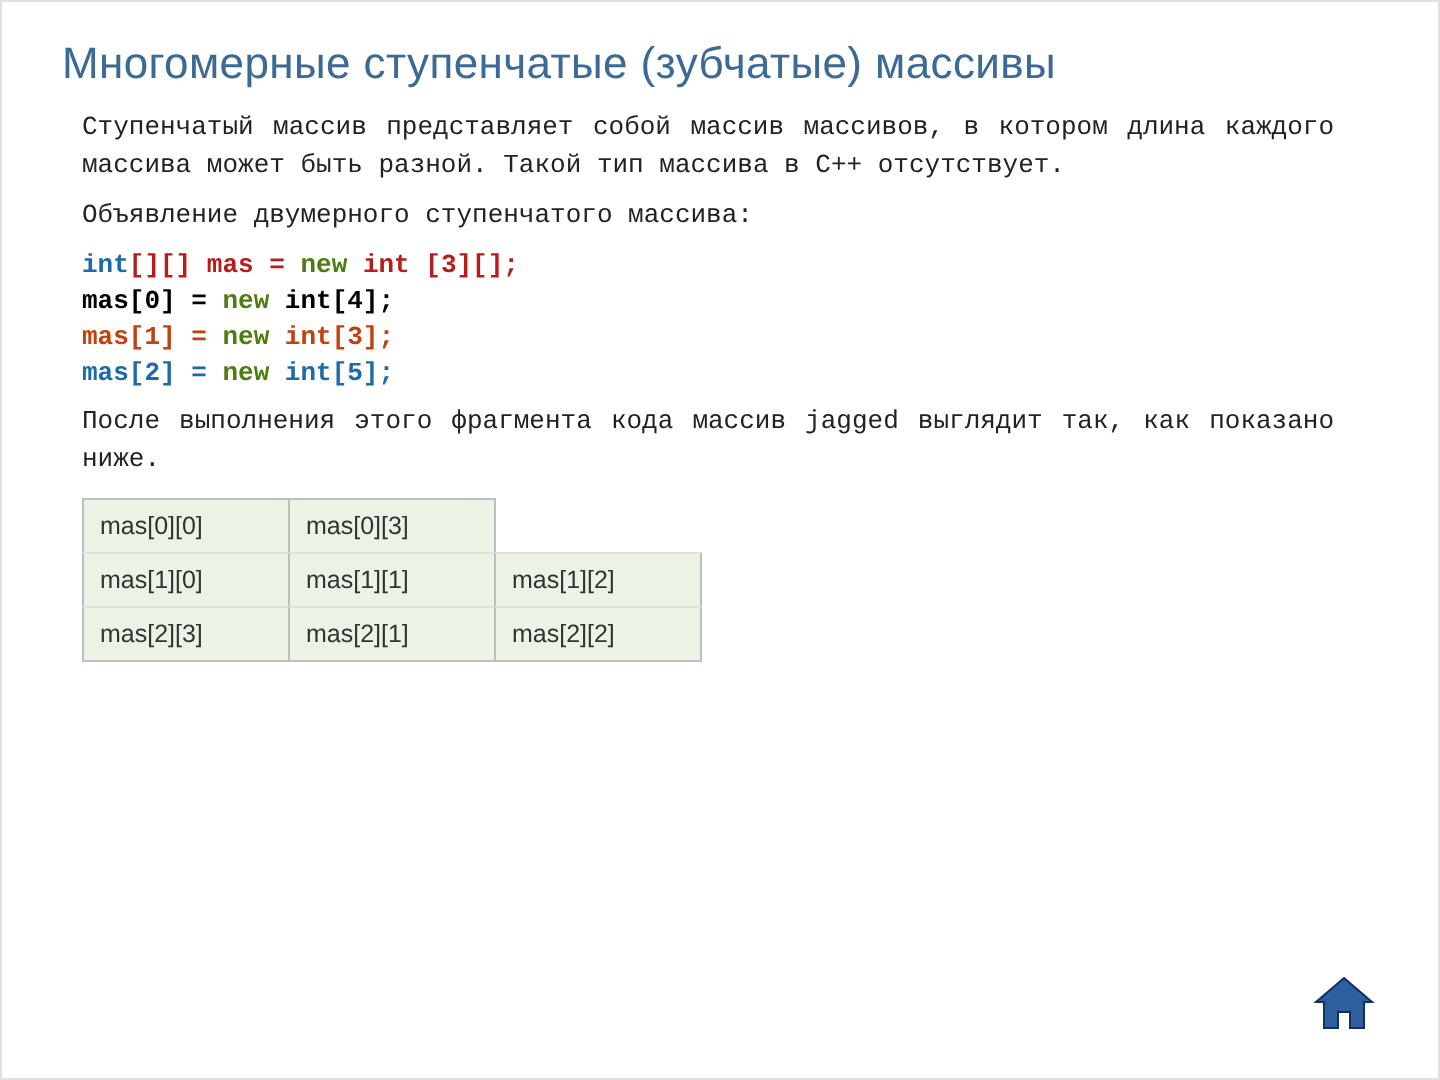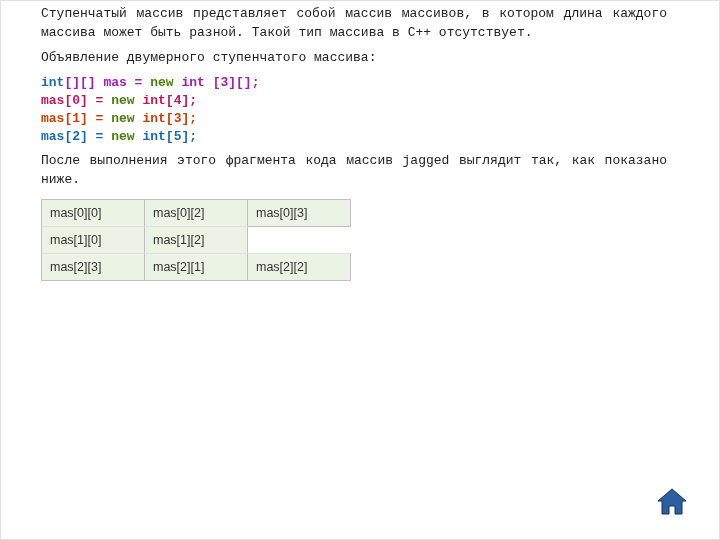--- a/index.html
+++ b/index.html
@@ -41,23 +41,23 @@
     margin: 2px 0 6px 0;
   }
   .code-line {
     font-family: "Courier New", monospace;
     font-weight: bold;
     font-size: 13px;
     margin: 0;
     line-height: 1.4;
   }
   .kw-blue   { color: #1e6aa8; }
-  .kw-navy   { color: #a21caf; }
+  .kw-navy   { color: #b91c1c; }
   .kw-green  { color: #4d7c0f; }
-  .kw-purple { color: #be185d; }
+  .kw-purple { color: #000000; }
   .kw-orange { color: #c2410c; }
 
   .jagged {
     margin: 10px 0 0 0;
   }
   .jrow {
     display: flex;
   }
   .cell {
     width: 104px;
@@ -88,20 +88,21 @@
     width: 34px;
     height: 30px;
   }
   .nav-home svg { display:block; }
 </style>
 </head>
 <body>
 
 <div class="slide">
 
+  <div class="heading">Многомерные ступенчатые (зубчатые) массивы</div>
 
   <div class="body">
 
     <p class="para">Ступенчатый массив представляет собой массив массивов, в котором длина каждого массива может быть разной. Такой тип массива в C++ отсутствует.</p>
     <p class="para">Объявление двумерного ступенчатого массива:</p>
 
     <div class="code-block">
       <p class="code-line">
         <span class="kw-blue">int</span><span class="kw-navy">[][] mas = </span><span class="kw-green">new</span><span class="kw-navy"> int </span><span class="kw-navy">[3][];</span>
       </p>
@@ -114,25 +115,25 @@
       <p class="code-line">
         <span class="kw-blue">mas[2] = </span><span class="kw-green">new</span><span class="kw-blue"> int[5];</span>
       </p>
     </div>
 
     <p class="para">После выполнения этого фрагмента кода массив jagged выглядит так, как показано ниже.</p>
 
     <div class="jagged">
       <div class="jrow">
         <div class="cell">mas[0][0]</div>
-        <div class="cell">mas[0][2]</div>
         <div class="cell">mas[0][3]</div>
       </div>
       <div class="jrow">
         <div class="cell">mas[1][0]</div>
+        <div class="cell">mas[1][1]</div>
         <div class="cell">mas[1][2]</div>
       </div>
       <div class="jrow">
         <div class="cell">mas[2][3]</div>
         <div class="cell">mas[2][1]</div>
         <div class="cell">mas[2][2]</div>
       </div>
     </div>
 
   </div>

